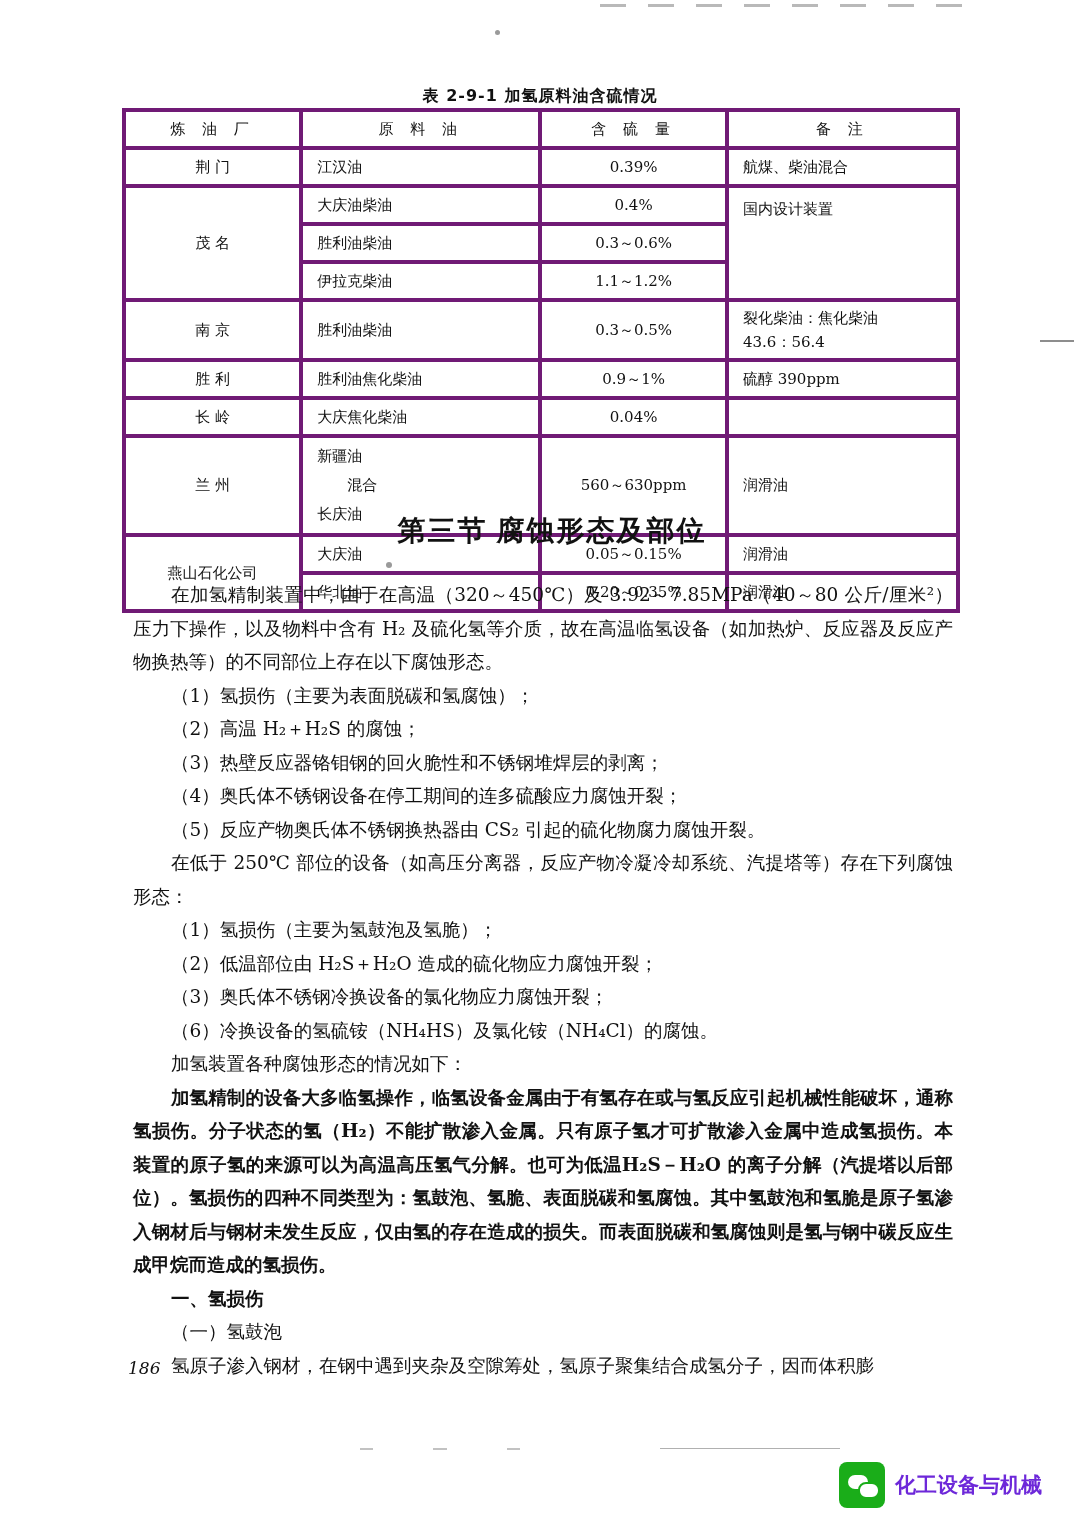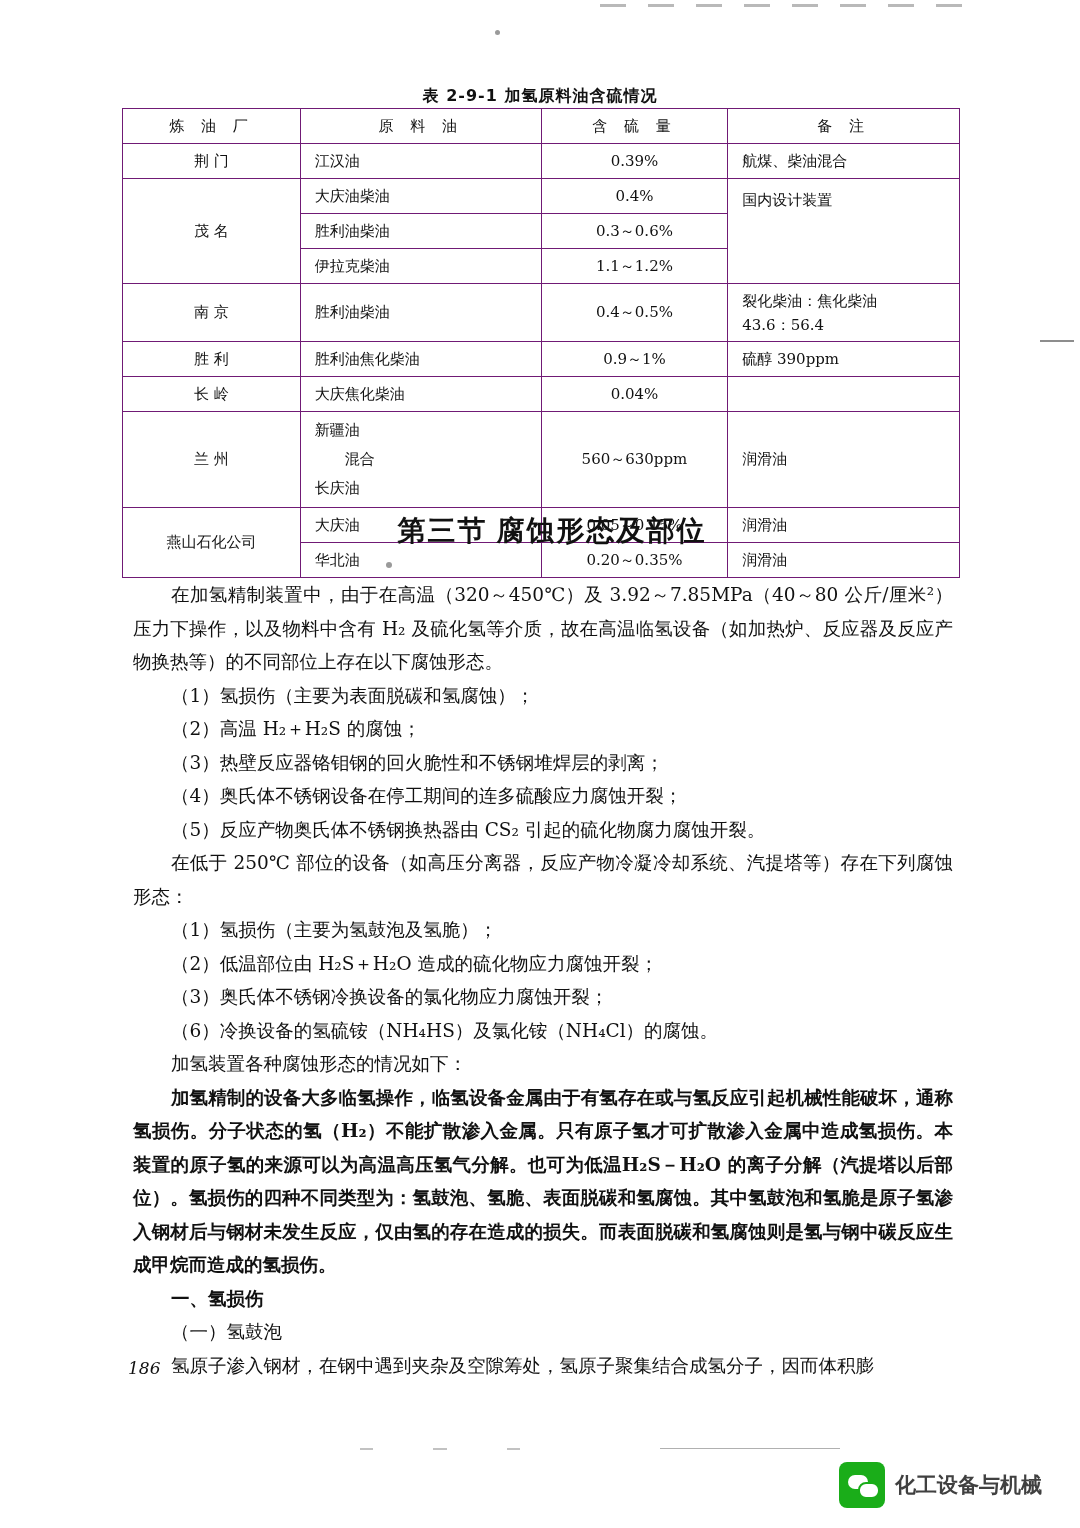--- a/index.html
+++ b/index.html
@@ -26,21 +26,21 @@
     font-size:16px;font-weight:bold;letter-spacing:1px;
     font-family:"DejaVu Sans","Liberation Sans",sans-serif;
     margin-top:8px;
   }
   table.sulfur{
     position:absolute;left:122px;top:108px;width:838px;
     border-collapse:collapse;
     font-size:15px;
   }
   table.sulfur td{
-    border:1px solid #701a75;
+    border:4px solid #701a75;
     padding:4px 6px;
     height:26px;
     vertical-align:middle;
     font-family:"DejaVu Serif","Liberation Serif",serif;
   }
   table.sulfur td.c{text-align:center;}
   table.sulfur td.l{text-align:left;padding-left:14px;}
   table.sulfur tr.head td{text-align:center;letter-spacing:6px;font-size:15px;}
   .col1{width:168px;}
   .col2{width:232px;}
@@ -85,21 +85,21 @@
   }
   .wechat .logo:before{
     content:"";position:absolute;left:9px;top:13px;width:20px;height:14px;
     background:#fff;border-radius:9px;
   }
   .wechat .logo:after{
     content:"";position:absolute;left:19px;top:20px;width:18px;height:13px;
     background:#fff;border-radius:8px;border:2px solid #1aad19;
   }
   .wechat .txt{
-    font-size:21px;font-weight:bold;color:#404040;
+    font-size:21px;font-weight:bold;color:#6d28d9;
     font-family:"DejaVu Sans","Liberation Sans",sans-serif;
   }
 </style>
 </head>
 <body>
 
 <div class="page">
 
   <div class="top-dashes">
     <span></span>
@@ -143,21 +143,21 @@
       <td class="c">0.3～0.6%</td>
     </tr>
     <tr>
       <td class="l">伊拉克柴油</td>
       <td class="c">1.1～1.2%</td>
     </tr>
 
     <tr style="height:58px;margin-top:8px;">
       <td class="c">南    京</td>
       <td class="l">胜利油柴油</td>
-      <td class="c">0.4～0.5%</td>
+      <td class="c">0.3～0.5%</td>
       <td class="l" style="white-space:pre-line;line-height:24px;">裂化柴油：焦化柴油
 43.6：56.4</td>
     </tr>
 
     <tr>
       <td class="c">胜    利</td>
       <td class="l">胜利油焦化柴油</td>
       <td class="c">0.9～1%</td>
       <td class="l">硫醇 390ppm</td>
     </tr>

